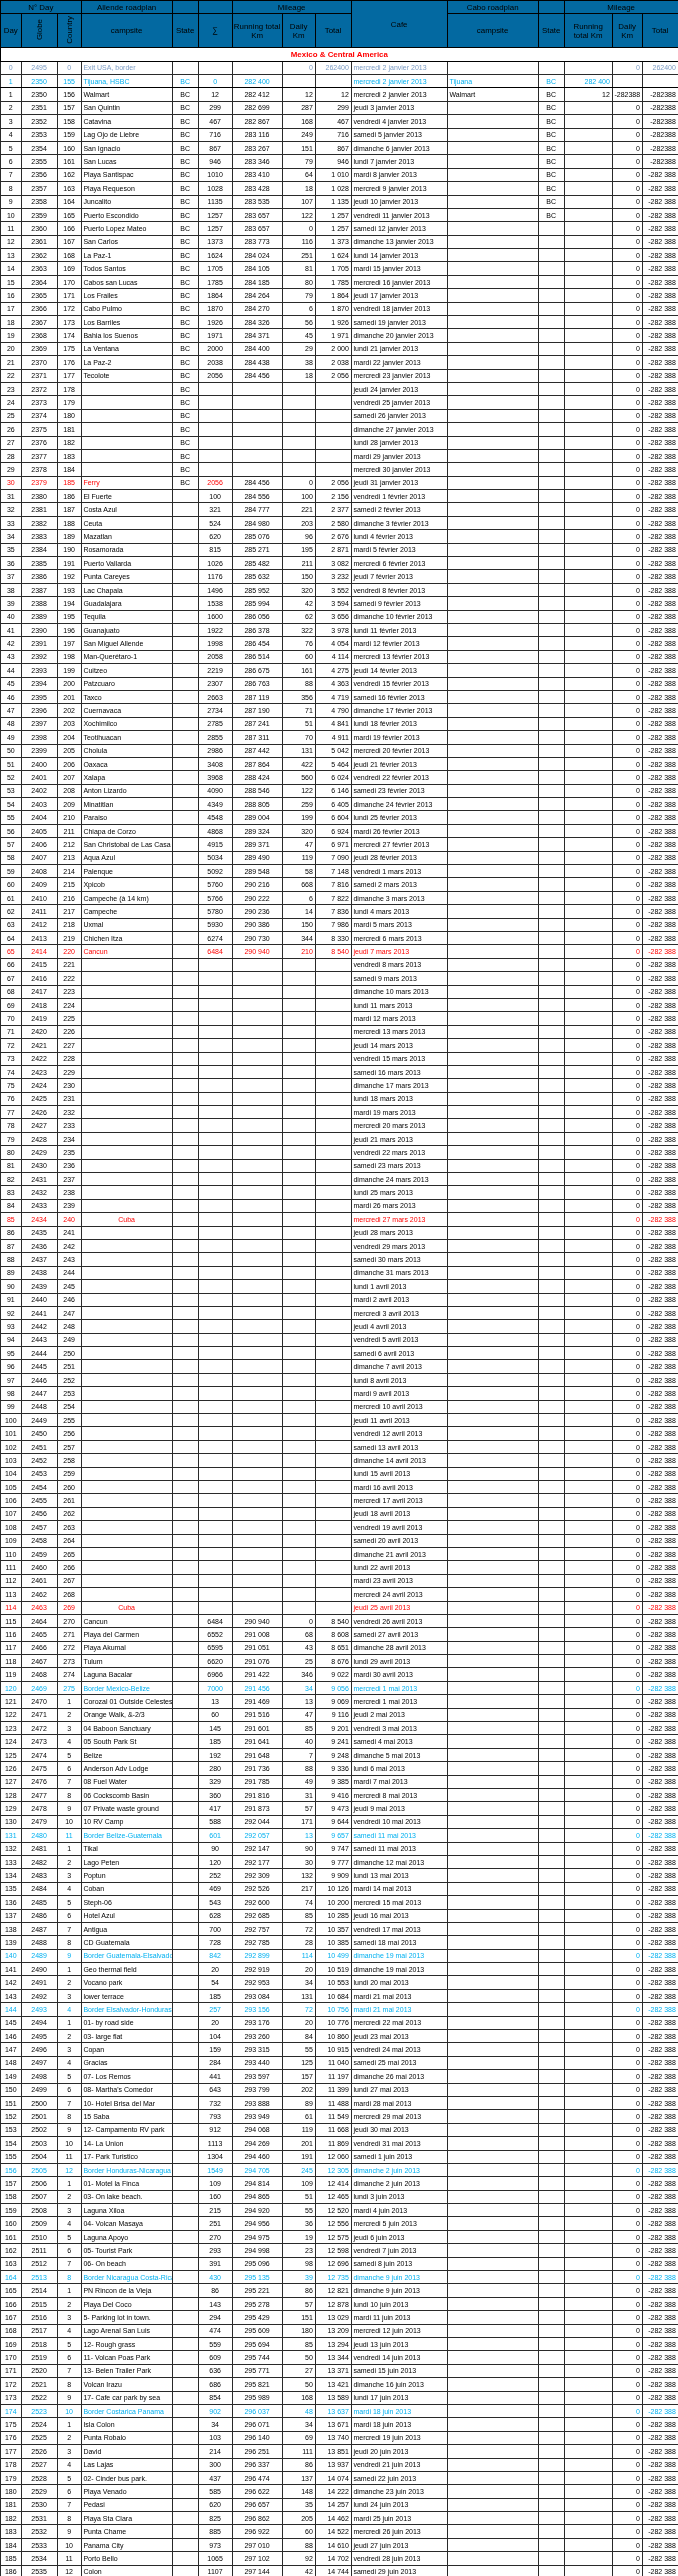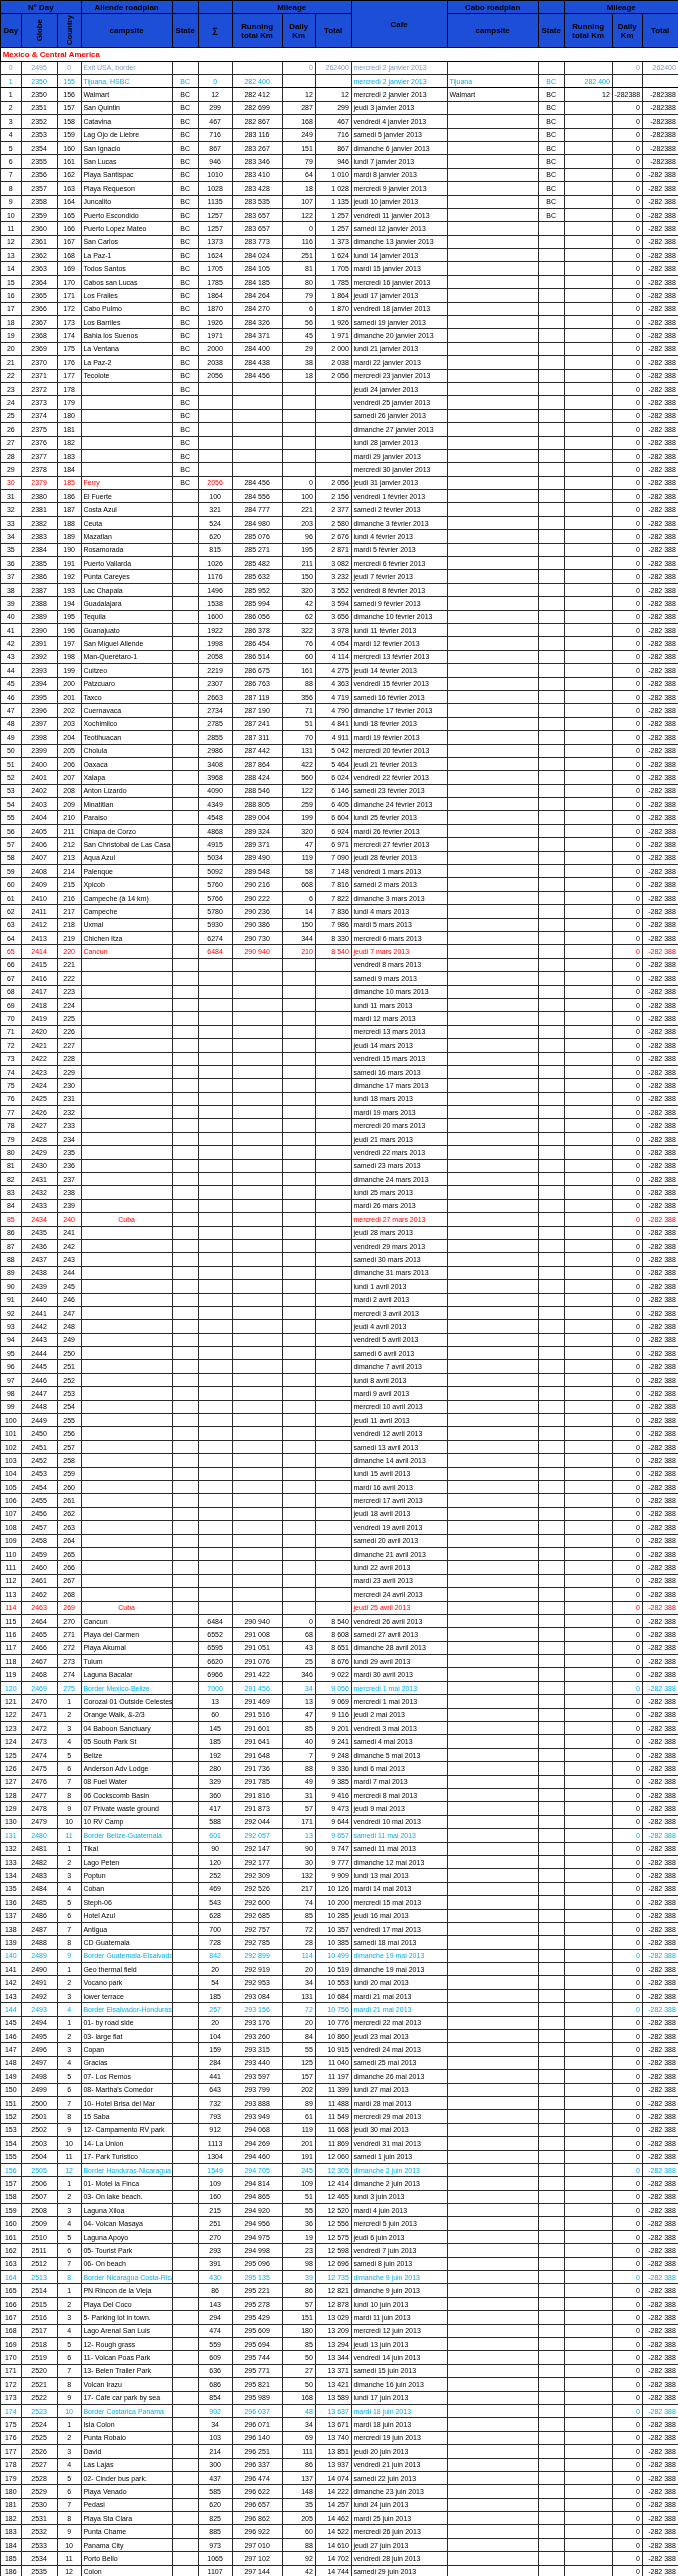--- a/index.html
+++ b/index.html
@@ -1,29 +1,29 @@
 <!DOCTYPE html>
 <html style="font-size:9.7px"><head>
 <meta charset="utf-8">
 <style>
   html,body{margin:0;padding:0;background:#fff;}
   body{font-family:"Liberation Sans",sans-serif;-webkit-font-smoothing:antialiased;}
   #sheet{width:678px;margin:0;}
   table{border-collapse:collapse;table-layout:fixed;width:678px;background:#fff;}
   td,th{border:0.6px solid #2a2a2a;overflow:hidden;white-space:nowrap;box-sizing:border-box;}
   table{border:1.2px solid #000;}
-  thead th{border:1.2px solid #000;font-weight:bold;color:#000;font-size:7.9px;padding:0 1.2px;background:#1d4ed8;vertical-align:middle;}
+  thead th{border:1.2px solid #000;font-weight:normal;color:#000;font-size:7.9px;padding:0 1.2px;background:#0369a1;vertical-align:middle;}
   tr.h1{height:13.3px;}
   tr.h2{height:34px;}
   tr.h2 th{font-size:7.9px;line-height:1.15;white-space:normal;}
   th.vert{vertical-align:middle;}
   th.vert span{display:inline-block;writing-mode:vertical-rl;transform:rotate(180deg);font-size:7.9px;}
   th.sigma{font-size:9.7px;}
   tr.section-row{height:13.3px;}
-  tr.section-row td{color:#FF0000;font-weight:bold;font-size:7.9px;border:1.2px solid #000;}
+  tr.section-row td{color:#FF0000;font-weight:bold;text-align:center;font-size:7.9px;border:1.2px solid #000;}
   tbody tr{height:13.4px;}
   tbody td{font-size:7px;color:#000;padding:0 1.8px;}
   td.l{text-align:left;}
   td.c{text-align:center;}
   td.r{text-align:right;}
   tr.plan-sep td{border-bottom:1.2px solid #000;}
   tr.row-blue td{color:#7D9CC4;}
   tr.row-cyan td{color:#00B0F0;}
   tr.row-red td{color:#FF0000;}
   tr.row-ferry td:nth-child(1),

